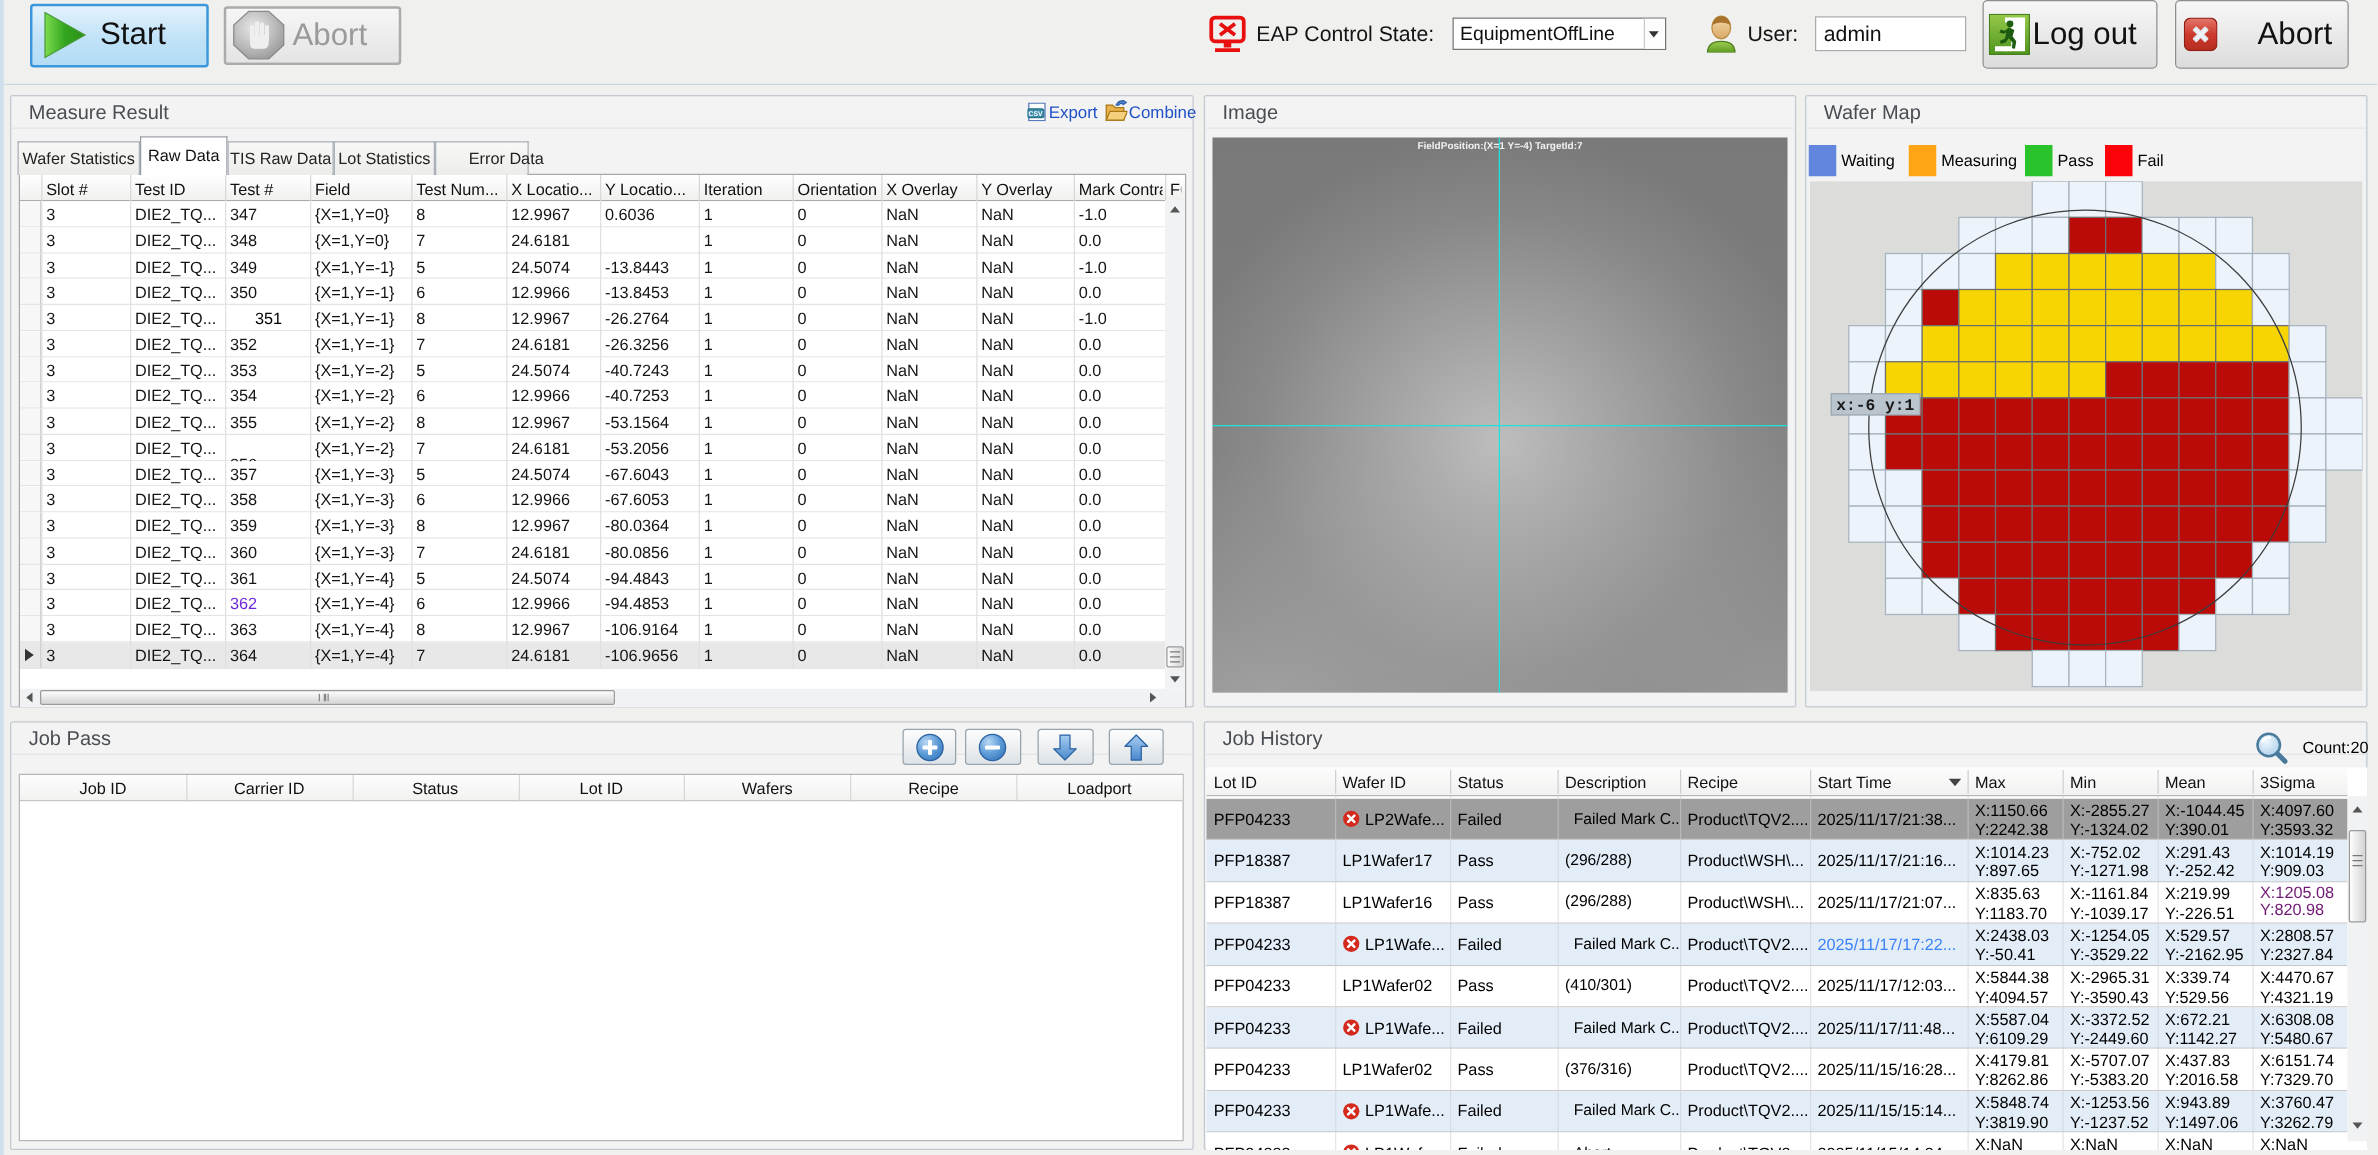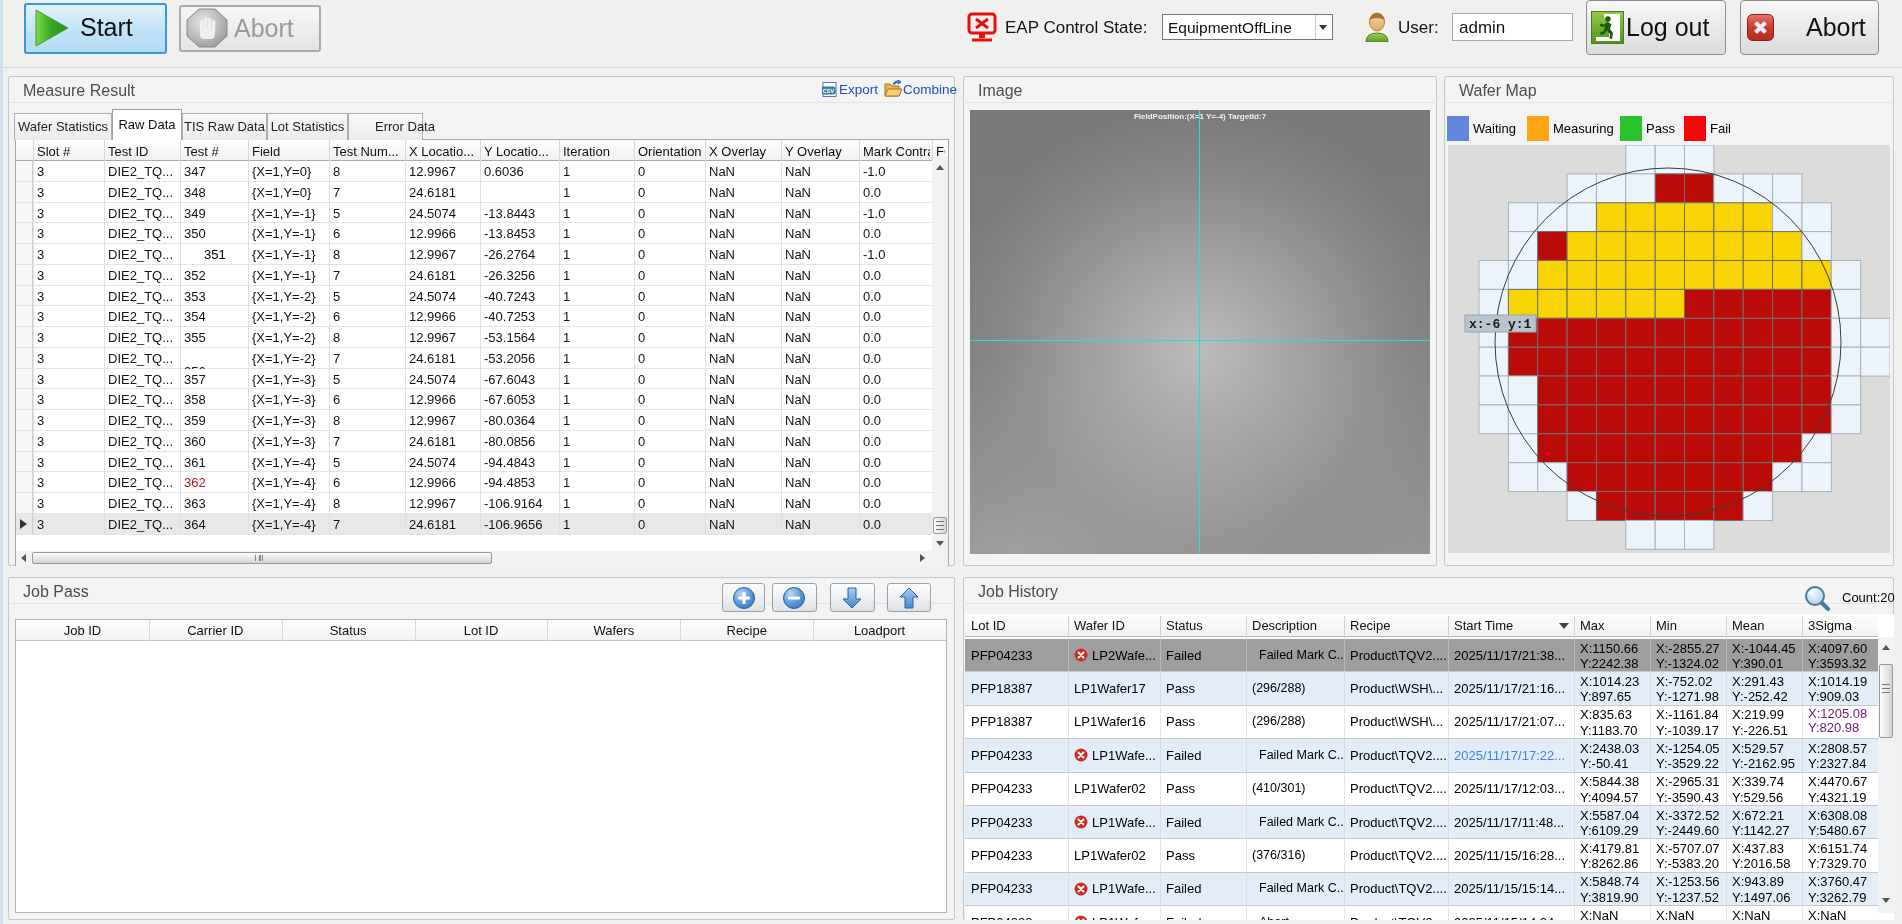--- a/index.html
+++ b/index.html
@@ -370,21 +370,21 @@
 <div class="abs" style="left:468px;top:314.5px;font-size:13px;color:#141414;white-space:nowrap;">-94.4843</div>
 <div class="abs" style="left:547px;top:314.5px;font-size:13px;color:#141414;white-space:nowrap;">1</div>
 <div class="abs" style="left:622px;top:314.5px;font-size:13px;color:#141414;white-space:nowrap;">0</div>
 <div class="abs" style="left:693px;top:314.5px;font-size:13px;color:#141414;white-space:nowrap;">NaN</div>
 <div class="abs" style="left:769px;top:314.5px;font-size:13px;color:#141414;white-space:nowrap;">NaN</div>
 <div class="abs" style="left:847px;top:314.5px;font-size:13px;color:#141414;white-space:nowrap;">0.0</div>
 <div class="abs" style="left:0;top:332.2px;width:931px;height:20.75px;background:#fff;border-bottom:1px solid #e4e4e4;"></div>
 <div class="abs" style="left:0;top:332.2px;width:17px;height:20.75px;background:#f7f7f7;border-right:1px solid #d0d0d0;border-bottom:1px solid #e4e4e4;"></div>
 <div class="abs" style="left:21px;top:335.2px;font-size:13px;color:#141414;white-space:nowrap;">3</div>
 <div class="abs" style="left:92px;top:335.2px;font-size:13px;color:#141414;white-space:nowrap;">DIE2_TQ...</div>
-<div class="abs" style="left:168px;top:335.2px;font-size:13px;color:#b91c1c;white-space:nowrap;">362</div>
+<div class="abs" style="left:168px;top:335.2px;font-size:13px;color:#6d28d9;white-space:nowrap;">362</div>
 <div class="abs" style="left:236px;top:335.2px;font-size:13px;color:#141414;white-space:nowrap;">{X=1,Y=-4}</div>
 <div class="abs" style="left:317px;top:335.2px;font-size:13px;color:#141414;white-space:nowrap;">6</div>
 <div class="abs" style="left:393px;top:335.2px;font-size:13px;color:#141414;white-space:nowrap;">12.9966</div>
 <div class="abs" style="left:468px;top:335.2px;font-size:13px;color:#141414;white-space:nowrap;">-94.4853</div>
 <div class="abs" style="left:547px;top:335.2px;font-size:13px;color:#141414;white-space:nowrap;">1</div>
 <div class="abs" style="left:622px;top:335.2px;font-size:13px;color:#141414;white-space:nowrap;">0</div>
 <div class="abs" style="left:693px;top:335.2px;font-size:13px;color:#141414;white-space:nowrap;">NaN</div>
 <div class="abs" style="left:769px;top:335.2px;font-size:13px;color:#141414;white-space:nowrap;">NaN</div>
 <div class="abs" style="left:847px;top:335.2px;font-size:13px;color:#141414;white-space:nowrap;">0.0</div>
 <div class="abs" style="left:0;top:353.0px;width:931px;height:20.75px;background:#fff;border-bottom:1px solid #e4e4e4;"></div>

